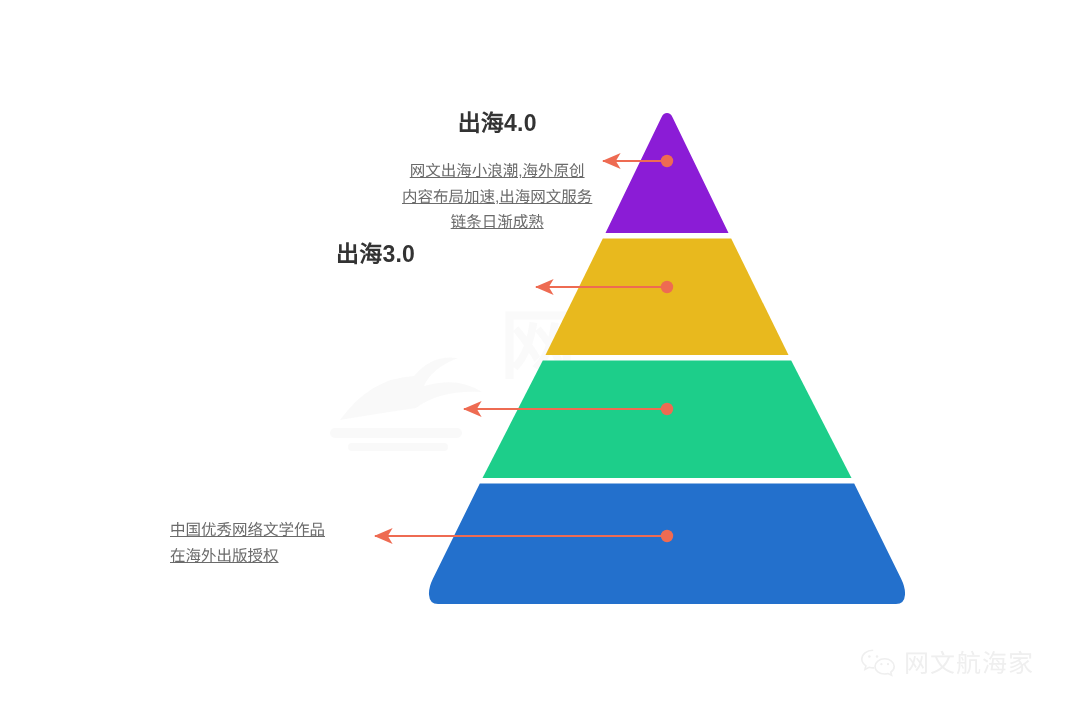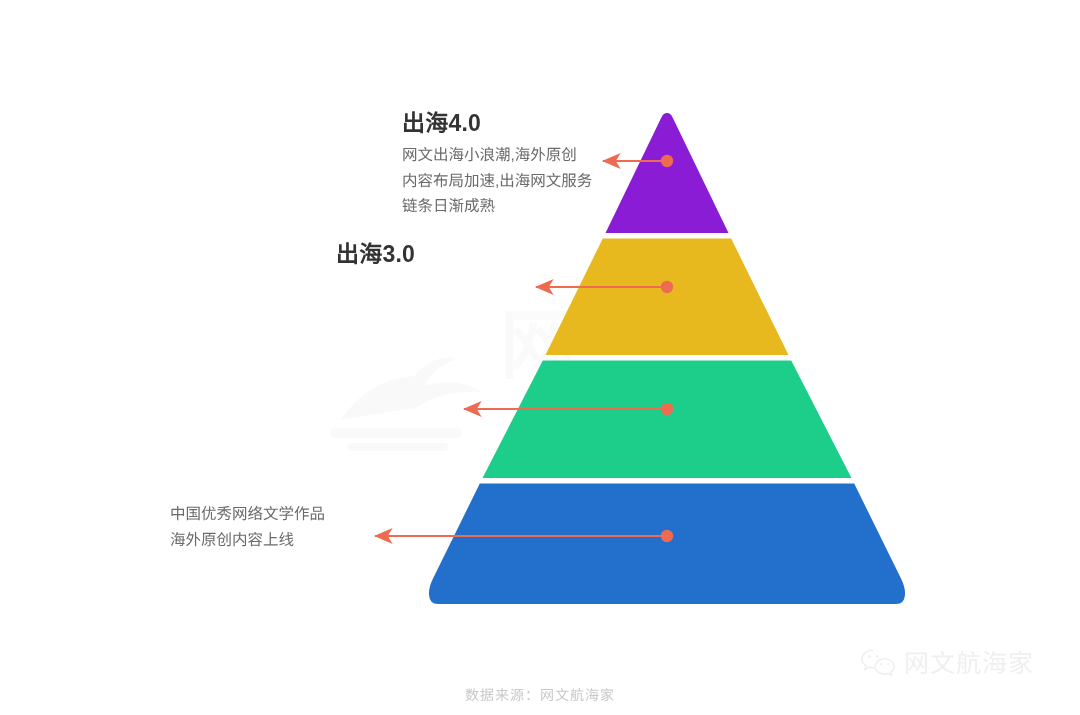--- a/index.html
+++ b/index.html
@@ -52,25 +52,26 @@
     font-weight: bold;
     color: #333333;
     line-height: 30px;
     letter-spacing: 0.2px;
     white-space: nowrap;
   }
   .level-desc {
     font-size: 15.5px;
     color: #6b6b6b;
     line-height: 25.5px;
-    margin-top: 4px;
+    margin-top: 20px;
     white-space: pre-line;
+    text-decoration: underline;
   }
 
-  .level-text.lvl4 { left: 402px; top: 108px; }
+  .level-text.lvl4 { left: 402px; top: 108px; text-align: center; }
   .level-text.lvl3 { left: 336px; top: 239px; text-align: center; }
   .level-text.lvl2 { left: 229px; top: 362px; }
   .level-text.lvl1 { left: 170px; top: 497px; }
 
   
   .source-note {
     position: absolute;
     left: 0;
     top: 684px;
     width: 1080px;
@@ -152,24 +153,23 @@
 链条日渐成熟</div>
   </div>
 
   <div class="level-text lvl3">
     <div class="level-title">出海3.0</div>
   </div>
 
 
   <div class="level-text lvl1">
     <div class="level-desc">中国优秀网络文学作品
-海外原创内容上线</div>
+在海外出版授权</div>
   </div>
 
-  <div class="source-note">数据来源：网文航海家</div>
 
   <div class="wechat-badge">
     <svg width="36" height="30" viewBox="0 0 36 30" aria-hidden="true">
       <g fill="none" stroke="#efefef" stroke-width="1.6">
         <path d="M13.2 2.2 C6.6 2.2 1.8 6.3 1.8 11.1 c0 2.7 1.6 5.1 4.1 6.7 L5 21.4 l4.1 -2.1 c1.3 0.4 2.7 0.6 4.1 0.6 c0.4 0 0.8 0 1.2 -0.05"></path>
         <path d="M34.2 18.4 c0 -4.2 -4.3 -7.6 -9.6 -7.6 c-5.3 0 -9.6 3.4 -9.6 7.6 c0 4.2 4.3 7.6 9.6 7.6 c1.2 0 2.3 -0.2 3.4 -0.5 l3.6 1.8 l-0.8 -3.1 c2.1 -1.4 3.4 -3.4 3.4 -5.8 Z"></path>
       </g>
       <g fill="#efefef">
         <circle cx="9.4" cy="8.6" r="1.25"></circle>
         <circle cx="17" cy="8.6" r="1.25"></circle>

